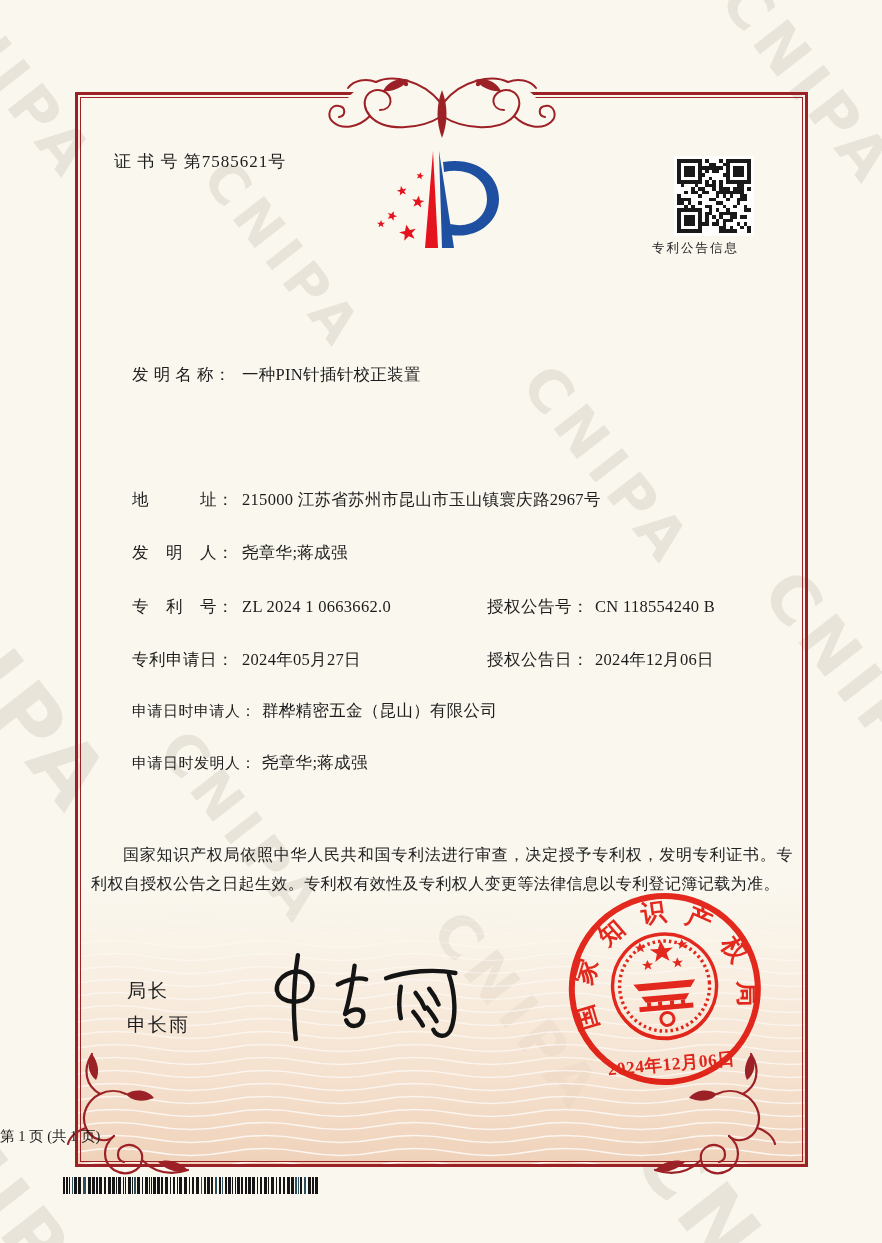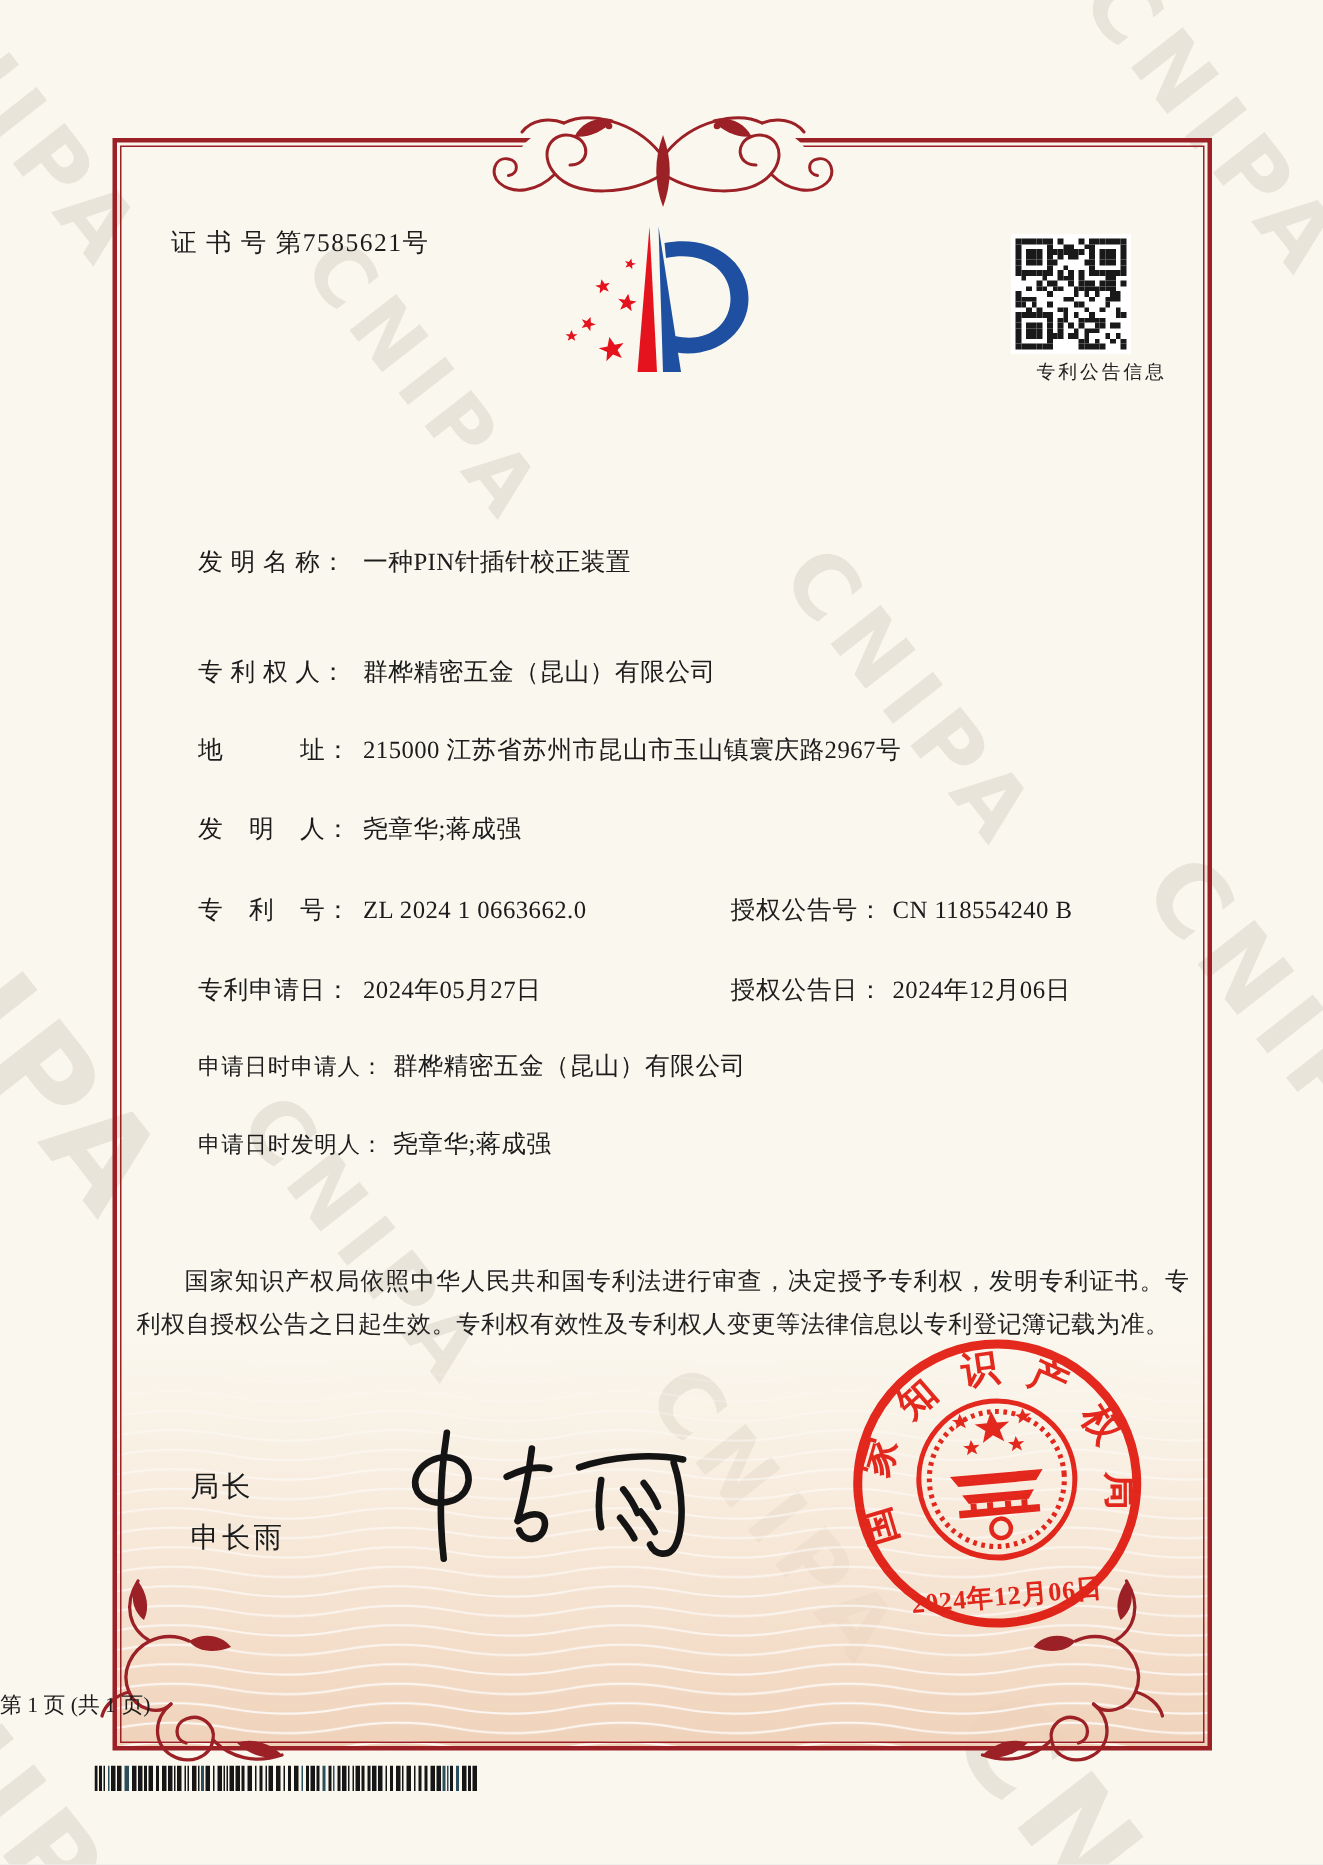--- a/index.html
+++ b/index.html
@@ -42,21 +42,21 @@
   
   .cert-no{position:absolute;left:114px;top:150px;z-index:7;font-size:17px;letter-spacing:1px;}
   .logo{position:absolute;left:372px;top:146px;z-index:7;}
   .qr{
     position:absolute;left:674px;top:156px;width:80px;height:80px;z-index:7;
     background:#fff;padding:3px;box-sizing:border-box;
     display:grid;grid-template-columns:repeat(21,1fr);grid-template-rows:repeat(21,1fr);
   }
   .qr b{display:block;}
   .qr b.on{background:#191919;}
-  .qr-label{position:absolute;left:652px;top:240px;width:126px;z-index:7;text-align:right;font-size:12.5px;letter-spacing:2px;color:#222;}
+  .qr-label{position:absolute;left:652px;top:240px;width:126px;z-index:7;text-align:left;font-size:12.5px;letter-spacing:2px;color:#222;}
   .title{
     position:absolute;left:0;right:0;top:262px;z-index:7;margin:0;
     text-align:center;font-size:38px;font-weight:bold;letter-spacing:16px;text-indent:16px;color:#151515;
   }
   
   .row{position:absolute;left:132px;z-index:7;font-size:16.5px;white-space:nowrap;}
   .row .lbl{display:inline-block;min-width:104px;letter-spacing:0.5px;}
   .row.long .lbl{min-width:120px;font-size:15px;}
   .row .val{margin-left:6px;letter-spacing:0.3px;}
   .row.rcol{left:487px;}
@@ -633,23 +633,20 @@
       <b></b>
       <b></b>
       <b class="on"></b>
     </div>
   <div class="qr-label">专利公告信息</div>
 
 
   <div class="row" style="top:364px">
     <span class="lbl">发 明 名 称：</span><span class="val">一种PIN针插针校正装置</span>
   </div>
-  <div class="row" style="top:437px">
-    <span class="lbl">专 利 权 人：</span><span class="val">群桦精密五金（昆山）有限公司</span>
-  </div>
   <div class="row" style="top:489px">
     <span class="lbl">地　　　址：</span><span class="val">215000 江苏省苏州市昆山市玉山镇寰庆路2967号</span>
   </div>
   <div class="row" style="top:542px">
     <span class="lbl">发　明　人：</span><span class="val">尧章华;蒋成强</span>
   </div>
   <div class="row" style="top:596px">
     <span class="lbl">专　利　号：</span><span class="val">ZL 2024 1 0663662.0</span>
   </div>
   <div class="row rcol" style="top:596px">

